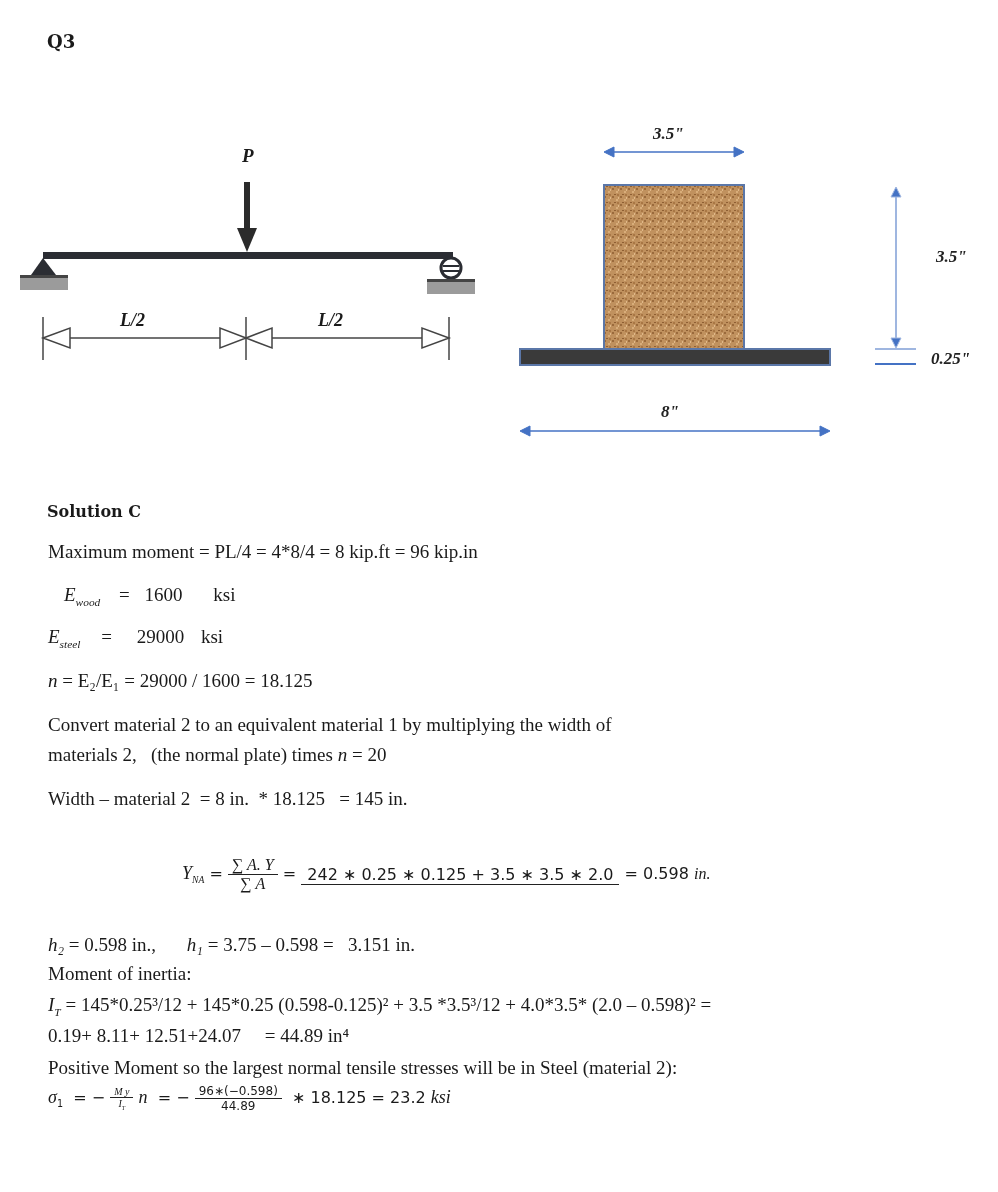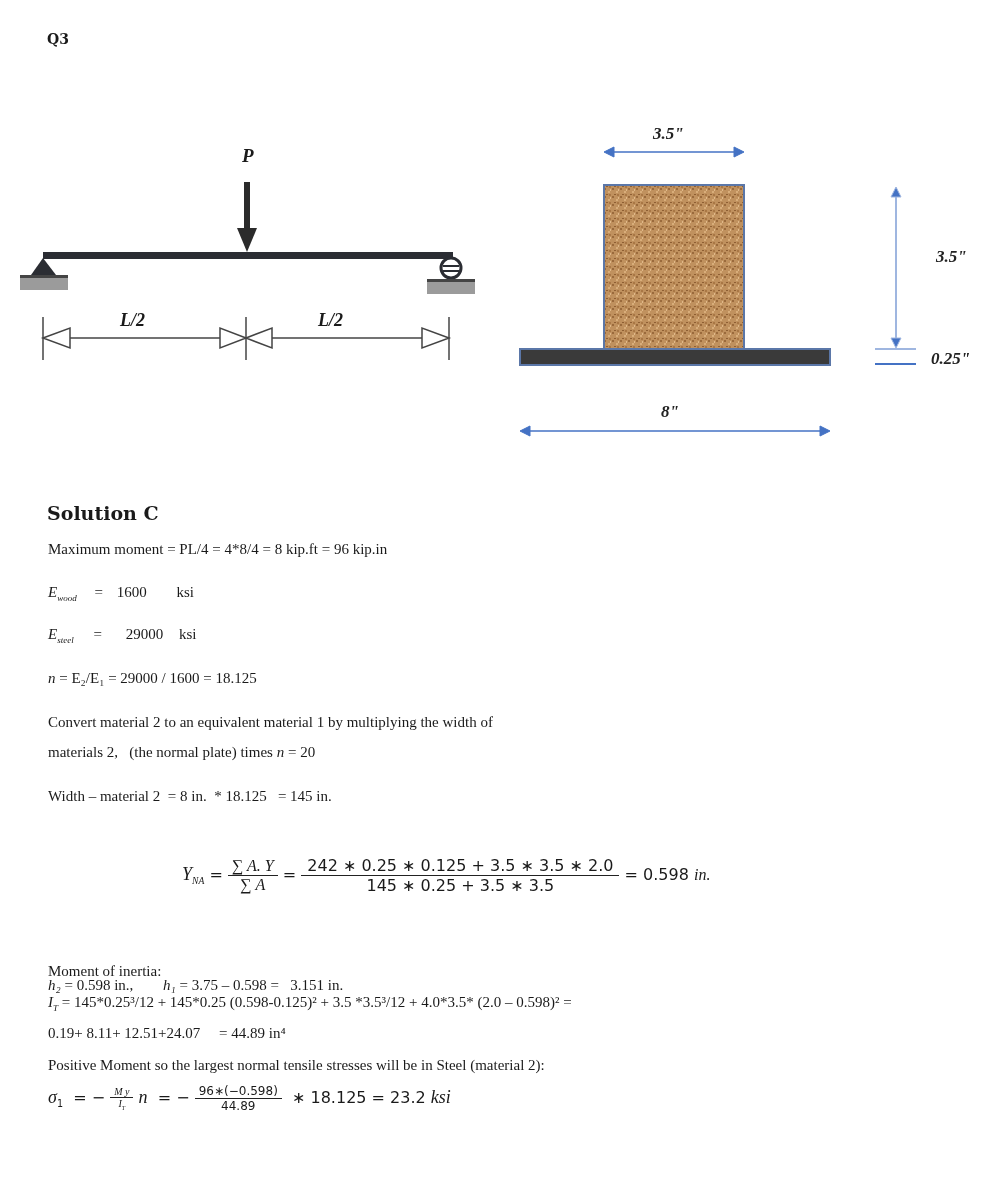--- a/index.html
+++ b/index.html
@@ -1,23 +1,23 @@
 <!DOCTYPE html>
 <html><head>
 <meta charset="utf-8">
 <style>
   html,body{margin:0;padding:0;background:#ffffff;}
   body{width:998px;height:1192px;position:relative;overflow:hidden;
        font-family:"DejaVu Serif","Liberation Serif",serif;color:#1a1a1a;}
   .abs{position:absolute;}
-  .q-title{left:47px;top:31px;font-weight:bold;font-size:14px;font-family:"DejaVu Serif",serif;}
+  .q-title{left:47px;top:31px;font-weight:bold;font-size:18px;font-family:"DejaVu Serif",serif;}
   .lbl-it{font-style:italic;font-weight:bold;font-family:"Liberation Serif",serif;}
   .dim-it{font-style:italic;font-weight:bold;font-family:"Liberation Serif",serif;font-size:17px;color:#222;}
-  .line{position:absolute;left:48px;font-size:15px;font-family:"Liberation Serif",serif;white-space:nowrap;}
-  .sol-head{position:absolute;left:47px;top:502px;font-weight:bold;font-size:19px;font-family:"DejaVu Serif",serif;}
+  .line{position:absolute;left:48px;font-size:19px;font-family:"Liberation Serif",serif;white-space:nowrap;}
+  .sol-head{position:absolute;left:47px;top:502px;font-weight:bold;font-size:16px;font-family:"DejaVu Serif",serif;}
   .it{font-style:italic;}
   sub,sup{font-size:60%;}
   .mathblock{position:absolute;font-family:"DejaVu Sans",sans-serif;font-size:16px;white-space:nowrap;}
   .frac{display:inline-block;vertical-align:middle;text-align:center;}
   .frac .num{display:block;border-bottom:1.5px solid #222;padding:0 4px;}
   .frac .den{display:block;padding:0 4px;}
 </style>
 </head>
 <body>
 
@@ -107,21 +107,21 @@
   <div class="abs dim-it" style="left:153px;top:24px;">3.5"</div>
   <div class="abs dim-it" style="left:436px;top:147px;">3.5"</div>
   <div class="abs dim-it" style="left:431px;top:249px;">0.25"</div>
   <div class="abs dim-it" style="left:161px;top:302px;">8"</div>
 </div>
 
 <div class="sol-head">Solution C</div>
 
 <div class="line" style="top:541px;">Maximum moment = PL/4 = 4*8/4 = 8 kip.ft = 96  kip.in</div>
 
-<div class="line" style="top:584px;">
+<div class="line" style="top:584px;margin-left:16px;">
   <span class="it">E</span><sub class="it">wood</sub>
   <span style="margin-left:14px">=</span>
   <span style="margin-left:10px">1600</span>
   <span style="margin-left:26px">ksi</span>
 </div>
 
 <div class="line" style="top:626px;">
   <span class="it">E</span><sub class="it">steel</sub>
   <span style="margin-left:16px">=</span>
   <span style="margin-left:20px">29000</span>
@@ -143,26 +143,25 @@
 <div class="mathblock" style="left:182px;top:856px;">
   <span style="font-family:'Liberation Serif',serif;font-style:italic;font-size:18px;">Y</span><sub style="font-family:'Liberation Serif',serif;font-style:italic;">NA</sub>
   <span> = </span>
   <span class="frac">
     <span class="num" style="font-family:'Liberation Serif',serif;font-style:italic;">∑ A. Y</span>
     <span class="den" style="font-family:'Liberation Serif',serif;font-style:italic;">∑ A</span>
   </span>
   <span> = </span>
   <span class="frac">
     <span class="num" style="padding:0 6px;">242 ∗ 0.25 ∗ 0.125 + 3.5 ∗ 3.5 ∗ 2.0</span>
-    <span class="den">145 ∗ 0.25 + 3.5 ∗ 3.5</span>
   </span>
   <span style="white-space:pre">= 0.598 </span><span class="it" style="font-family:'Liberation Serif',serif;">in.</span>
 </div>
 
-<div class="line" style="top:934px;margin-top:43px;">
+<div class="line" style="top:934px;">
   <span class="it">h₂</span><span> = 0.598 in.,</span>
   <span style="margin-left:26px" class="it">h₁</span><span style="white-space:pre"> = 3.75 – 0.598 =   3.151 in.</span>
 </div>
 
 <div class="line" style="top:963px;">Moment of inertia:</div>
 
 <div class="line" style="top:994px;">
   <span class="it">I</span><sub class="it">T</sub><span> = 145*0.25³/12 + 145*0.25 (0.598-0.125)² + 3.5 *3.5³/12 + 4.0*3.5* (2.0 – 0.598)² =</span>
 </div>
 

